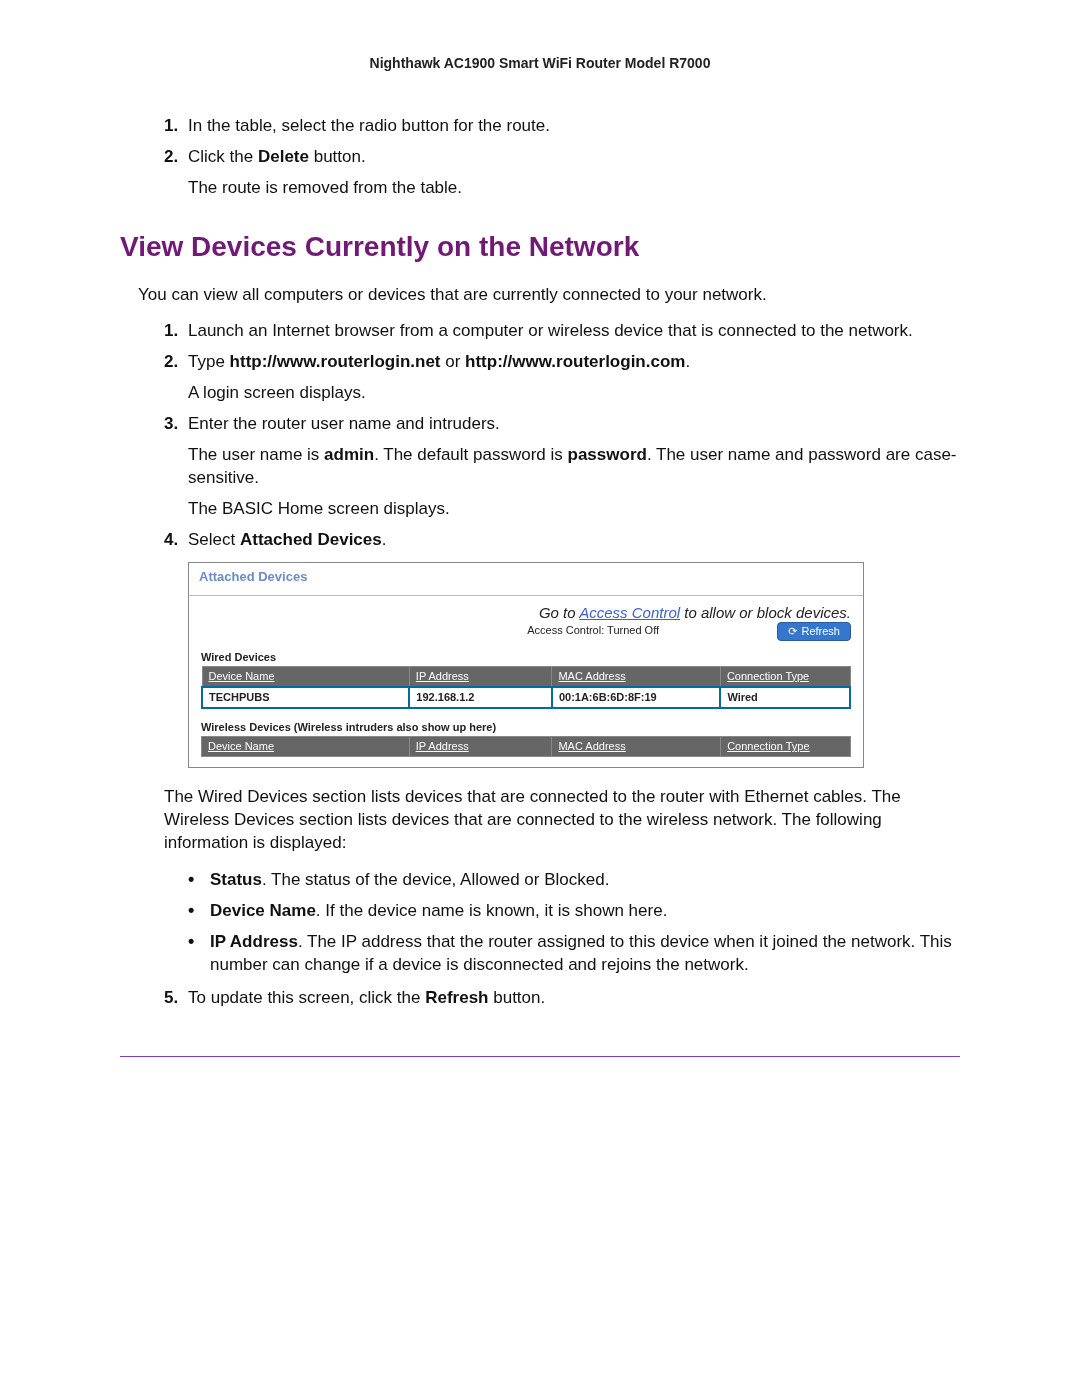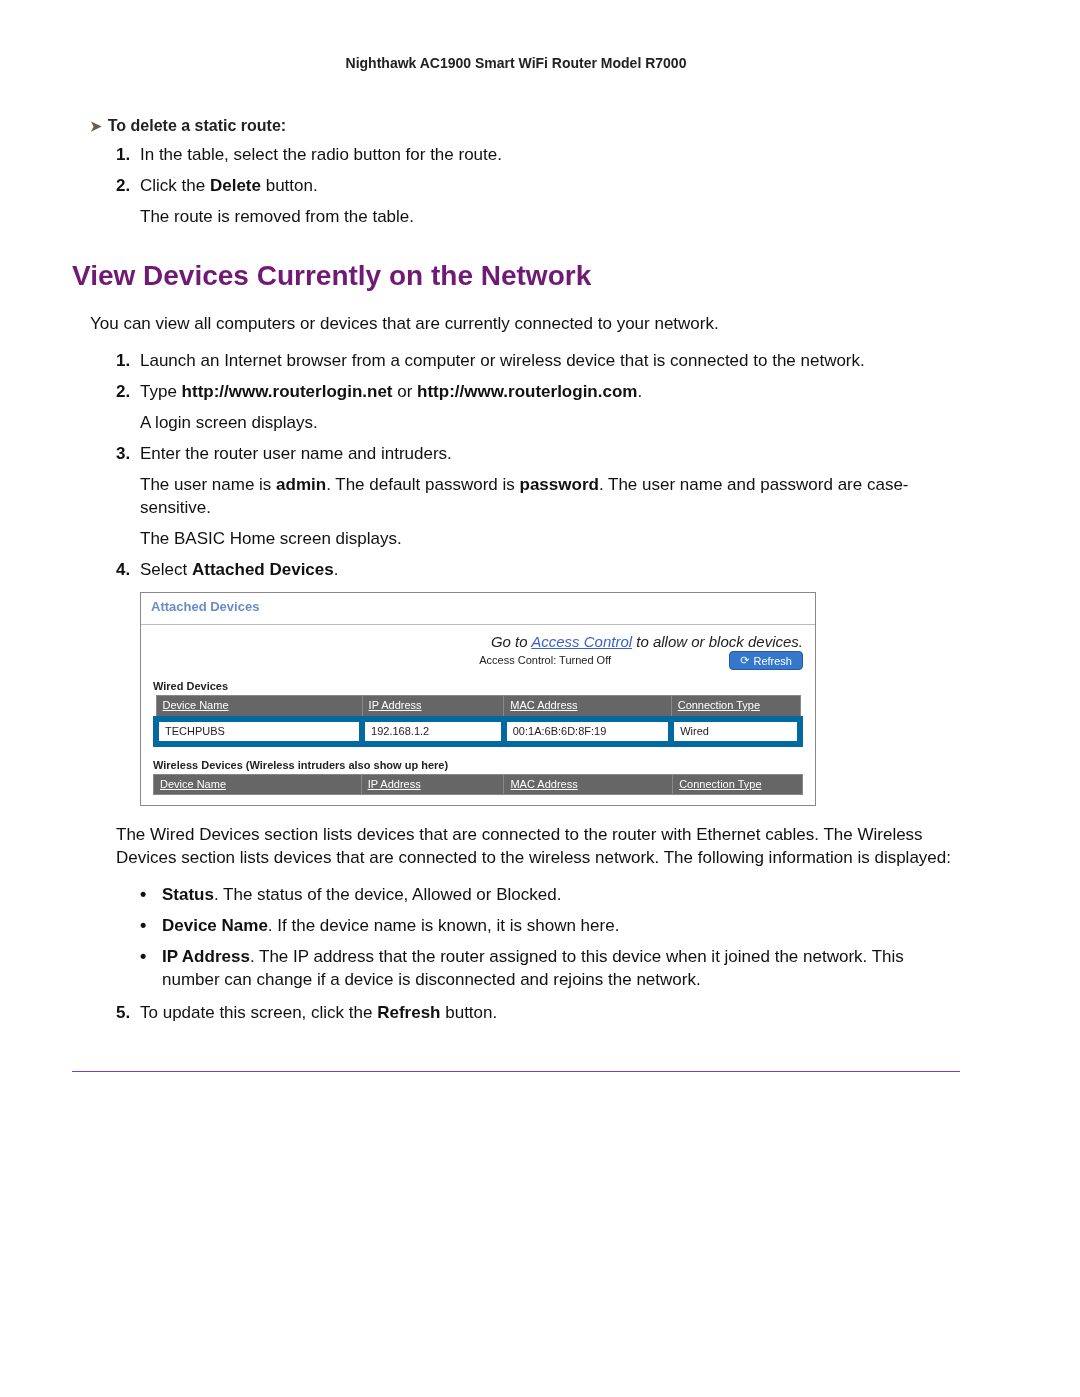--- a/index.html
+++ b/index.html
@@ -9,21 +9,21 @@
     font-family: Arial, Helvetica, sans-serif;
     font-size: 17px;
     color: #111;
     line-height: 1.35;
   }
   .page {
     width: 1080px;
     min-height: 1397px;
     position: relative;
     box-sizing: border-box;
-    padding: 54px 120px 50px 72px;
+    padding: 54px 120px 50px 120px;
   }
   .doc-header {
     text-align: center;
     font-weight: bold;
     font-size: 14px;
     color: #222;
     margin-bottom: 42px;
   }
   .arrow-heading {
     font-weight: bold;
@@ -126,22 +126,23 @@
   table.devtable th {
     background: #666;
     color: #fff;
     text-align: left;
     font-weight: normal;
     text-decoration: underline;
     border: 1px solid #888;
     padding: 3px 6px;
   }
   table.devtable td {
-    border: 6px solid #0369a1;
+    border: 2px solid #0369a1;
     padding: 3px 6px;
+    font-weight: bold;
   }
   .col-name { width: 32%; }
   .col-ip   { width: 22%; }
   .col-mac  { width: 26%; }
   .col-conn { width: 20%; }
   ul.bullets {
     list-style: none;
     margin: 6px 0 10px 68px;
     padding: 0;
   }
@@ -178,23 +179,20 @@
     font-weight: bold;
     font-size: 12px;
   }
 </style>
 </head>
 <body>
 
 <div class="page">
   <div class="doc-header">Nighthawk AC1900 Smart WiFi Router Model R7000</div>
 
-  <div class="arrow-heading">
-    <span class="arrow">➤</span><span>To delete a static route:</span>
-  </div>
   <ol class="steps">
     <li>
       <span class="num">1.</span>
       <span>In the table, select the radio button for the route.</span>
     </li>
     <li>
       <span class="num">2.</span>
       <span>Click the </span><span class="bold">Delete</span><span> button.</span>
       <span class="sub">The route is removed from the table.</span>
     </li>

